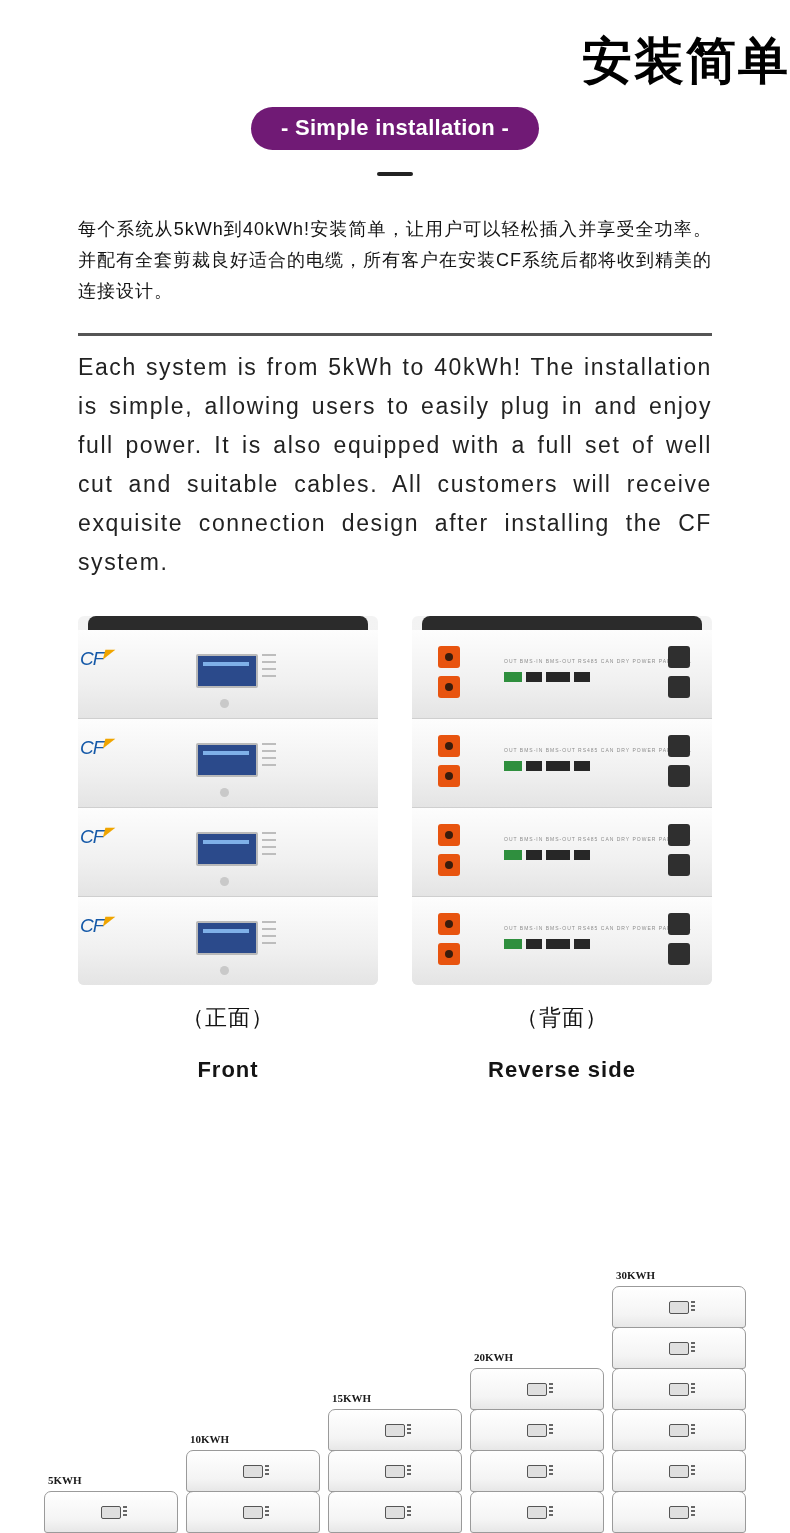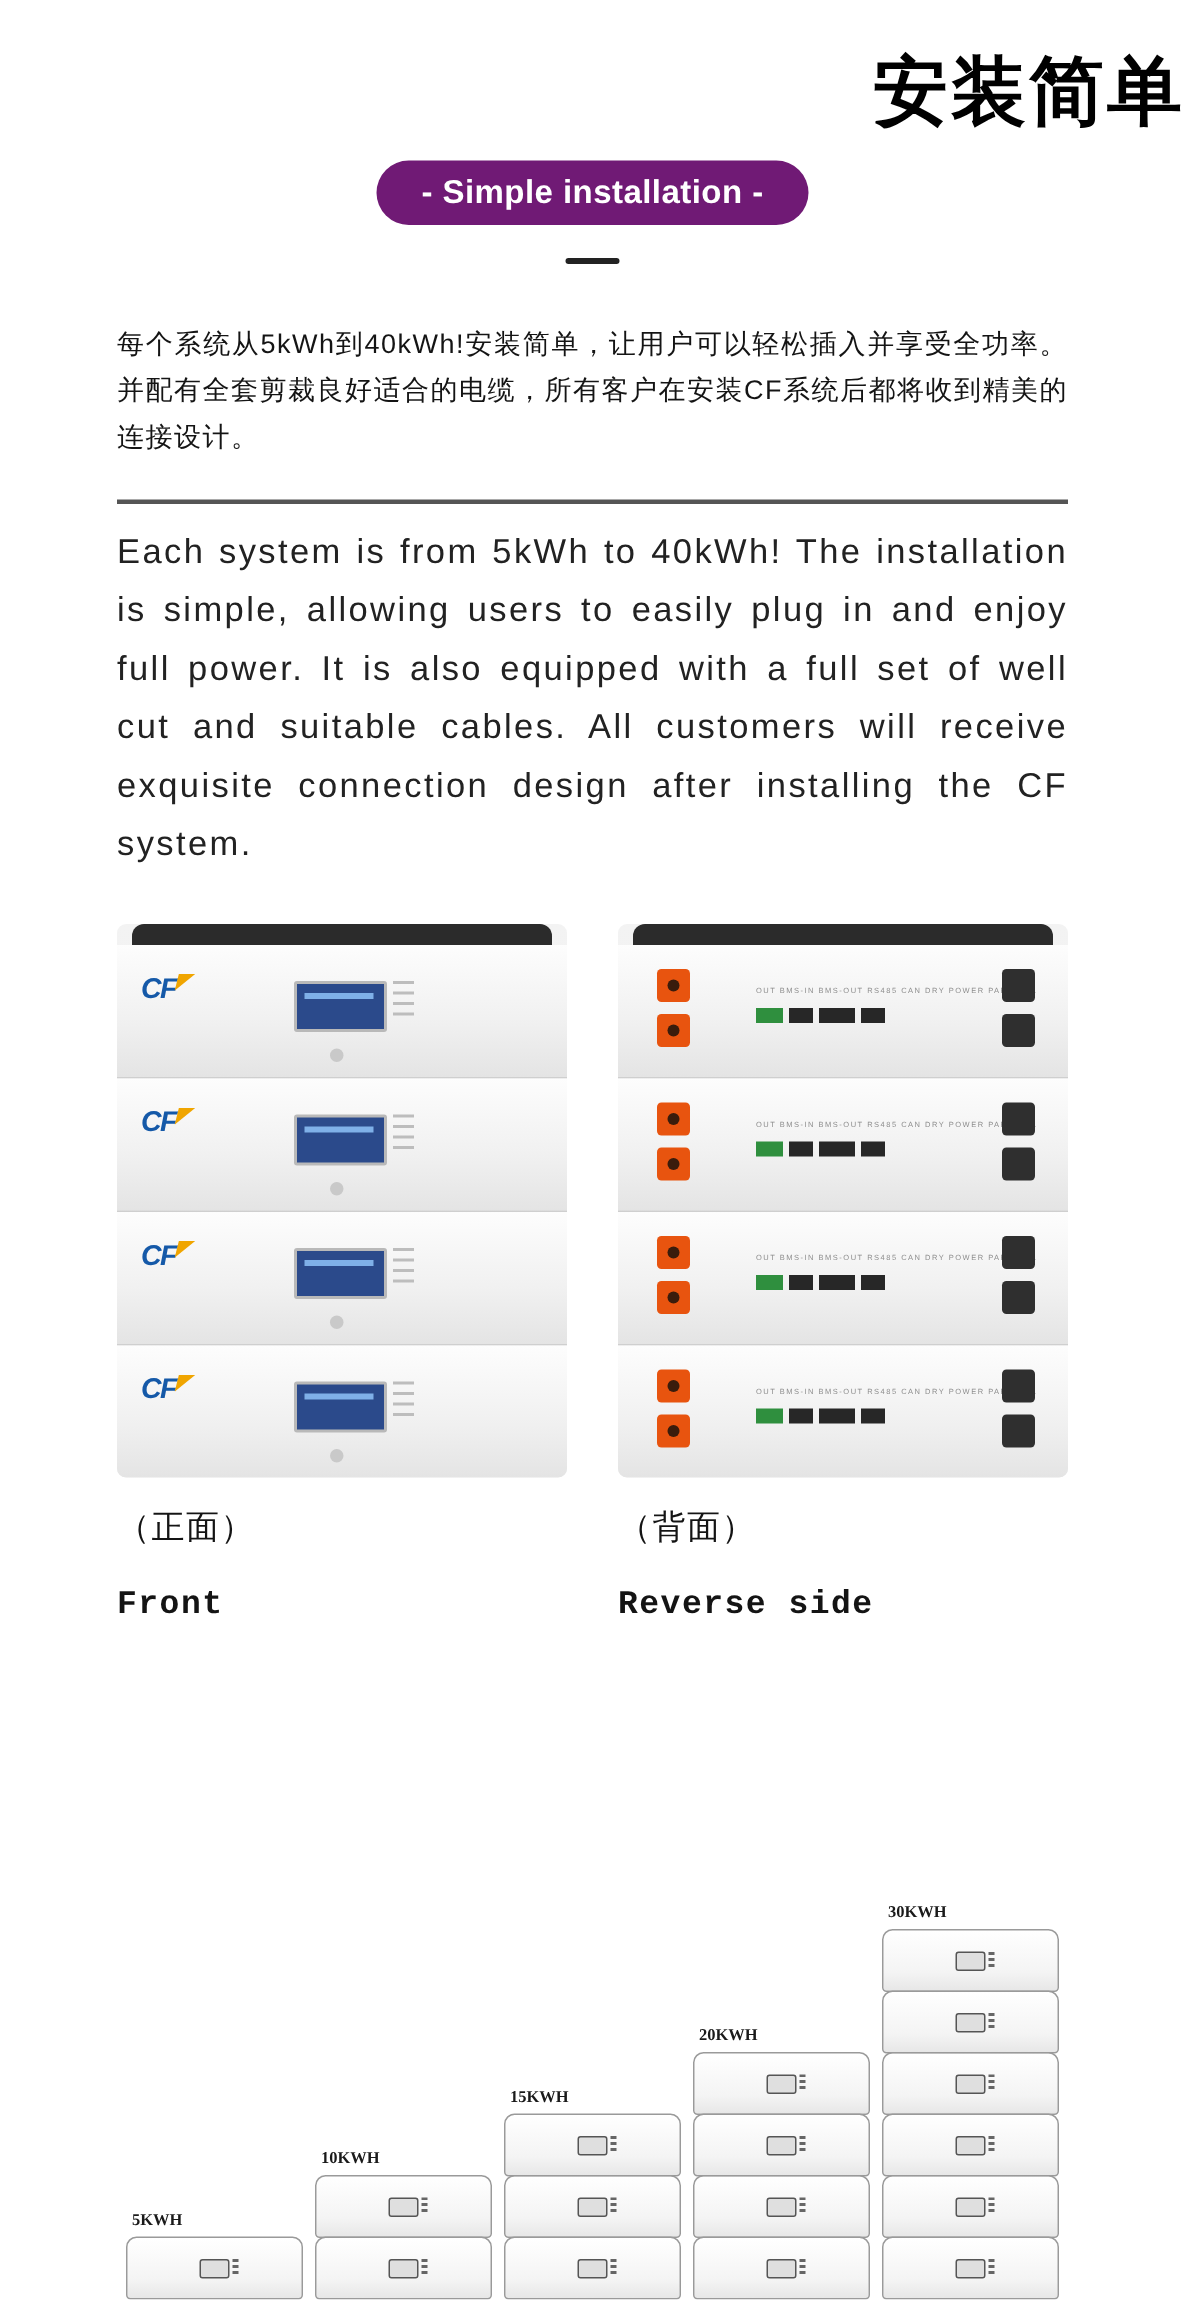--- a/index.html
+++ b/index.html
@@ -100,24 +100,24 @@
     position: relative;
     height: 88px;
     background: linear-gradient(180deg, #fdfdfd 0%, #f0f0f0 60%, #e4e4e4 100%);
     border-bottom: 1px solid #cfcfcf;
   }
   .unit:last-child { border-bottom: none; }
 
   
   .logo {
     position: absolute;
-    left: 16px;
+    left: 2px;
     top: 16px;
     font-size: 19px;
-    font-weight: bold;
+    font-weight: normal;
     font-style: italic;
     color: #1559a8;
     letter-spacing: -1px;
   }
   .logo .spark {
     color: #f0a500;
     font-size: 13px;
     vertical-align: super;
   }
   .screen {
@@ -212,21 +212,21 @@
     left: 92px;
     top: 28px;
     font-size: 5px;
     color: #8d8d8d;
     letter-spacing: 1px;
     white-space: nowrap;
   }
 
   .cap {
     margin-top: 18px;
-    font-family: Liberation Mono, monospace;
+    text-align: center;
   }
   .cap-cn {
     font-size: 22px;
     color: #141414;
     letter-spacing: 1px;
   }
   .cap-en {
     margin-top: 24px;
     font-size: 22px;
     font-weight: bold;
@@ -248,21 +248,21 @@
     right: 18px;
     bottom: 0;
     height: 250px;
     display: flex;
     align-items: flex-end;
     justify-content: center;
     gap: 8px;
   }
   .cap-stack {
     position: relative;
-    width: 118px;
+    width: 134px;
   }
   .cap-label {
     position: absolute;
     top: -18px;
     left: 4px;
     font-size: 11px;
     font-weight: bold;
     color: #1a1a1a;
     font-family: "Liberation Serif", serif;
   }

